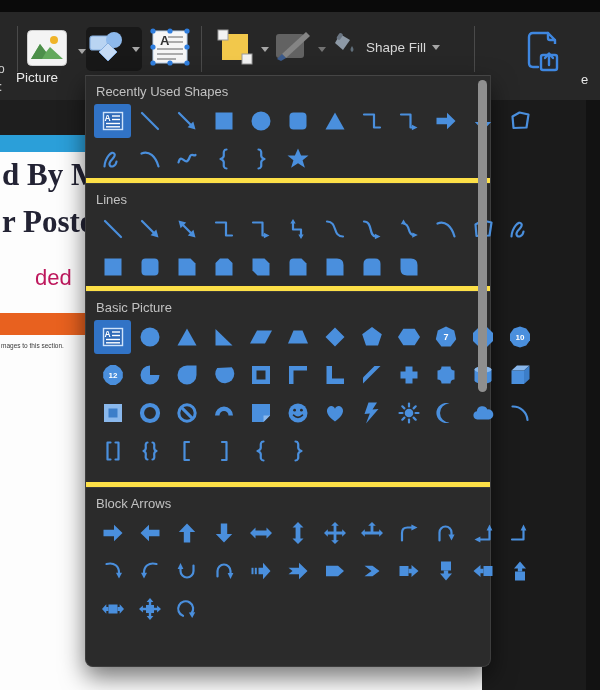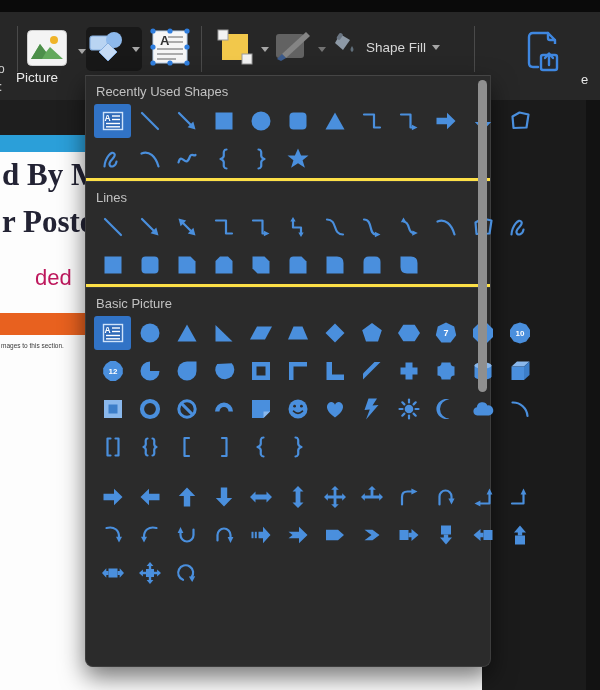--- a/index.html
+++ b/index.html
@@ -33,21 +33,21 @@
   .doc-topbar{position:absolute;left:0;top:0;width:100%;height:17px;}
   .doc-title{position:absolute;left:2px;font-family:"Liberation Serif",serif;font-weight:bold;color:#232334;font-size:31px;white-space:nowrap;}
   .t1{top:22px;} .t2{top:69px;}
   .doc-sub{position:absolute;left:1px;top:130px;color:#be185d;font-size:22px;padding-left:34px;}
   .doc-orange{position:absolute;left:0;top:178px;width:100%;height:22px;}
   .doc-caption{position:absolute;left:1px;top:207px;color:#3a3a3a;font-size:6.5px;}
 
   
   .panel{position:absolute;left:85px;top:75px;width:406px;height:592px;background:#2b2b2b;border:1px solid #3d3d3d;border-top-color:#454545;box-sizing:border-box;border-radius:0 0 8px 8px;box-shadow:0 10px 24px rgba(0,0,0,.55);z-index:5;}
   .section-header{padding:8px 10px 3px;color:#c1c1c1;font-size:13px;}
-  .section:not(:first-child) .section-header{border-top:3px solid #fde047;box-shadow:inset 0 1px 0 #3a3a3a;padding-top:9px;}
+  .section:not(:first-child) .section-header{border-top:5px solid #fde047;box-shadow:inset 0 1px 0 #3a3a3a;padding-top:9px;}
   .section.gap{margin-top:12px;}
   .icon-row{display:flex;padding:2px 8px;}
   .shape-cell{width:37px;height:34px;display:flex;align-items:center;justify-content:center;border-radius:3px;flex:0 0 auto;}
   .shape-cell.selected{background:var(--sel,#3173c6);}
   .scroll-thumb{position:absolute;right:3px;top:4px;width:9px;height:312px;background:#8f8f8f;border-radius:5px;}
 </style>
 </head>
 <body>
 
 <div class="screen">
@@ -639,20 +639,21 @@
               </svg>
             </div>
             <div class="shape-cell">
               <svg viewBox="0 0 26 26" width="26" height="26">
                 <path d="M10.5 3.5 C14 3.5 13.2 7.5 13.2 9.5 C13.2 12 16.5 13 16.5 13 C16.5 13 13.2 14 13.2 16.5 C13.2 18.5 14 22.5 10.5 22.5" stroke="#4a8fdd" stroke-width="2.2" fill="none" stroke-linecap="round" stroke-linejoin="round"></path>
               </svg>
             </div>
           </div>
         </div>
         <div class="section gap">
+          <div class="section-header">Block Arrows</div>
           <div class="icon-row">
             <div class="shape-cell">
               <svg viewBox="0 0 26 26" width="26" height="26">
                 <polygon points="3.5,9.8 14,9.8 14,4.8 22.5,13 14,21.2 14,16.2 3.5,16.2" fill="#4a8fdd"></polygon>
               </svg>
             </div>
             <div class="shape-cell">
               <svg viewBox="0 0 26 26" width="26" height="26">
                 <polygon points="22.5,9.8 12,9.8 12,4.8 3.5,13 12,21.2 12,16.2 22.5,16.2" fill="#4a8fdd"></polygon>
               </svg>

